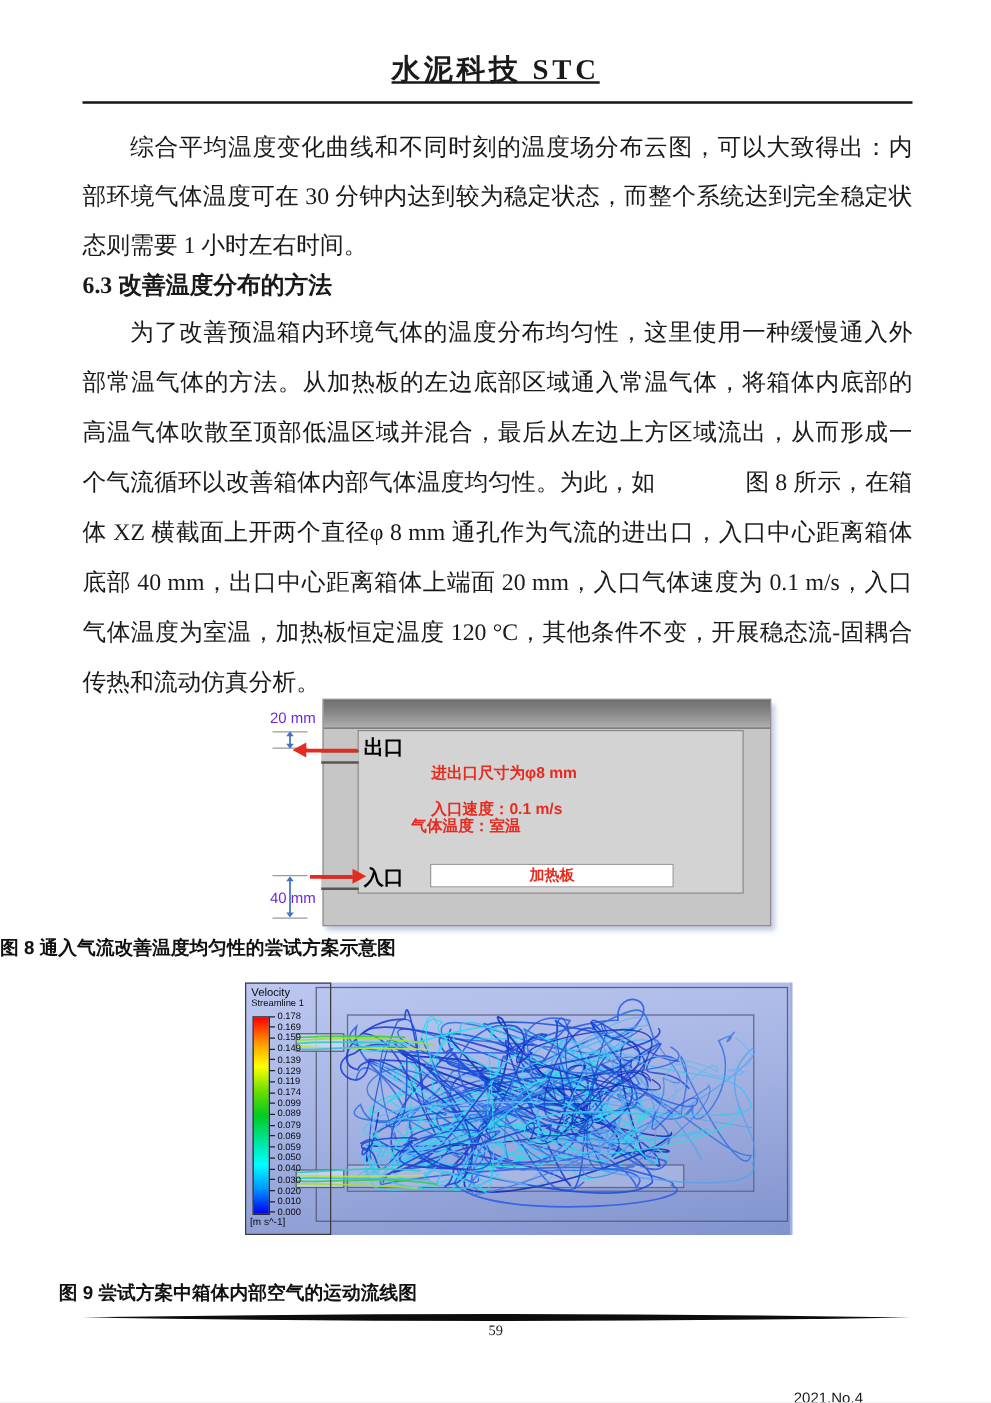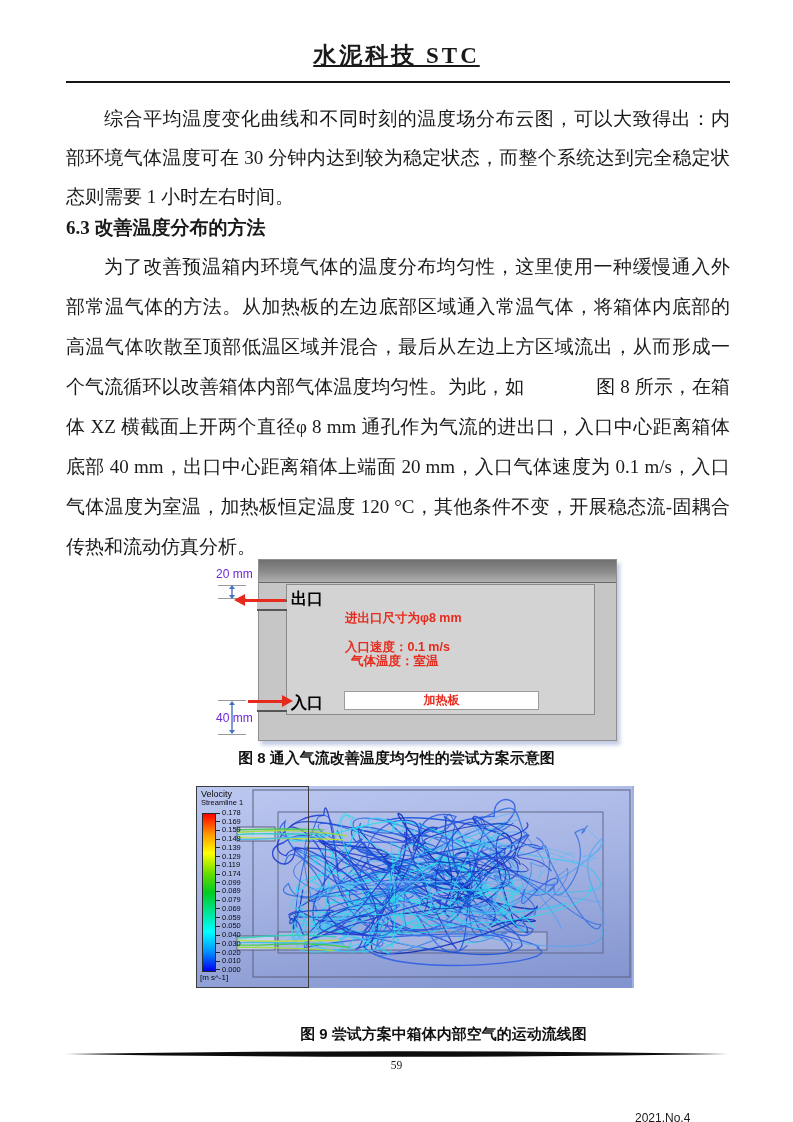--- a/index.html
+++ b/index.html
@@ -28,21 +28,21 @@
         border-bottom:1px solid #686868;}
   .f8-inner{left:27px;top:24px;width:307px;height:129px;background:#d3d3d3;border:1px solid #8a8a8a;}
   .f8-plate{left:85px;top:131px;width:193px;height:17px;background:#ffffff;border:1px solid #9c9c9c;
         text-align:center;line-height:17px;font-size:12px;font-weight:bold;color:#e62b1e;}
   .red-label{color:#000000;font-weight:bold;font-size:16px;line-height:17px;}
   .f8-outlet{left:32px;top:30px;}
   .f8-inlet{left:32px;top:134px;}
   .f8-note{color:#e62b1e;font-weight:bold;font-size:12.5px;line-height:13px;white-space:nowrap;}
   .f8-note1{left:86px;top:52px;}
   .f8-note2{left:86px;top:81px;}
-  .f8-note3{left:92px;top:95px;}
+  .f8-note3{left:70px;top:95px;}
   .f8-stub{left:-2px;width:30px;height:7px;border-top:2px solid #565656;border-bottom:2px solid #565656;background:#c6c6c6;}
   .f8-stub-top{top:40px;}
   .f8-stub-bot{top:141px;}
   
   .arrow-shaft{height:3px;background:#e62b1e;}
   .arrow-head{width:0;height:0;border-top:6px solid transparent;border-bottom:6px solid transparent;}
   .ah-left{border-right:11px solid #e62b1e;}
   .ah-right{border-left:11px solid #e62b1e;}
   #arr-out-shaft{left:34px;top:43px;width:42px;}
   #arr-out-head{left:24px;top:38px;}
@@ -50,31 +50,31 @@
   #arr-in-head{left:72px;top:139px;}
   
   .dim-label{font-size:12px;color:#6d28d9;}
   .dim-tick{left:8px;width:28px;height:1px;background:#9a9a9a;}
   #dim20-label{left:6px;top:11px;}
   #dim20-t1{top:29px;} #dim20-t2{top:42px;}
   #dim40-label{left:6px;top:155px;}
   #dim40-t1{top:144px;} #dim40-t2{top:178px;}
 
   
-  .fig-caption{left:0;width:793px;text-align:center;font-size:15px;font-weight:600;
+  .fig-caption{left:0;width:793px;text-align:left;font-size:15px;font-weight:600;
         font-family:"Liberation Sans","DejaVu Sans",sans-serif;color:#111;}
   #cap8{top:749px;} #cap9{top:1025px;padding-left:47px;}
 
   
   #fig9{left:196px;top:786px;width:436px;height:202px;
         background:linear-gradient(172deg,#bcc8f0 0%,#a6b4e4 45%,#8193ce 100%);
         border-right:2px solid #9fb0e2;}
   #fig9 svg{position:absolute;left:0;top:0;}
   .legend{left:0;top:0;width:67px;height:200px;border:1px solid #3c3c3c;
-        font-family:"Liberation Sans","DejaVu Sans",sans-serif;color:#0a0a0a;z-index:2;padding-left:44px;}
+        font-family:"Liberation Sans","DejaVu Sans",sans-serif;color:#0a0a0a;z-index:2;}
   .legend-title{left:4px;top:2px;font-size:9px;line-height:10px;}
   .legend-sub{left:4px;top:12px;font-size:7.5px;line-height:8px;}
   .cbar{left:5px;top:26px;width:12px;height:157px;border:1px solid #2a2a2a;
         background:linear-gradient(180deg,#ff0000 0%,#ff9900 13%,#ffff00 25%,#66dd00 38%,#00cc22 50%,#00e59a 63%,#00ffff 75%,#0099ff 87%,#0000ee 100%);}
   .cbar-ticks{left:19px;top:22px;width:46px;}
   .cbar-row{height:8.72px;line-height:8.72px;font-size:7.5px;white-space:nowrap;}
   .cbar-row::before{content:"";display:inline-block;width:4px;height:1px;background:#222;vertical-align:middle;margin-right:2px;}
   .legend-unit{left:3px;top:186px;font-size:8px;}
 </style>
 </head>

